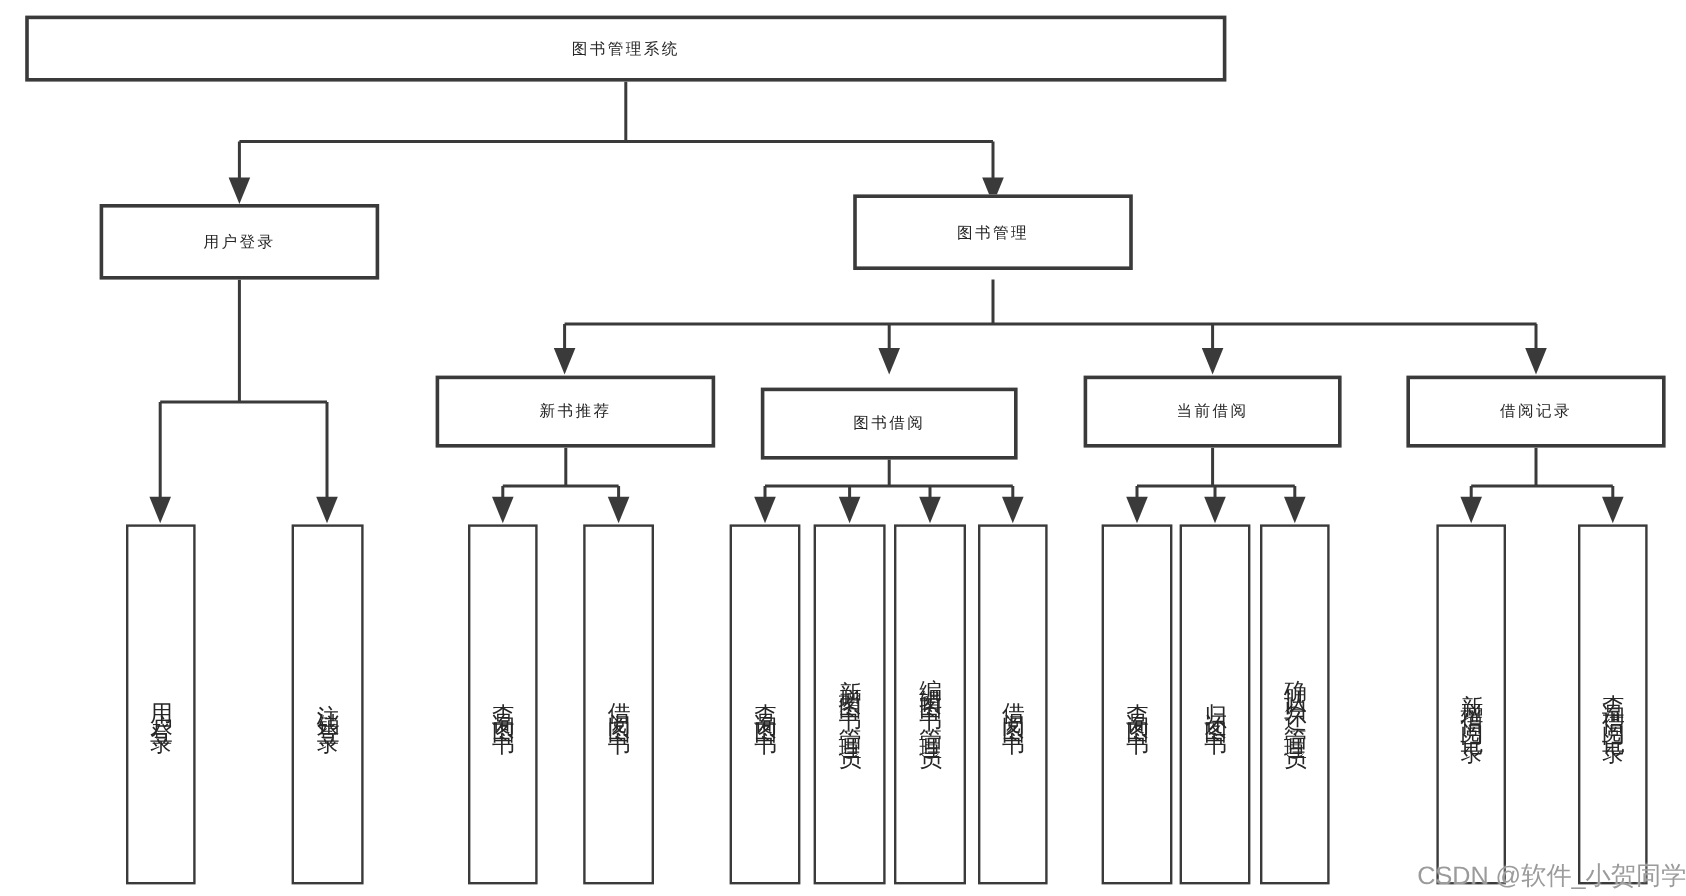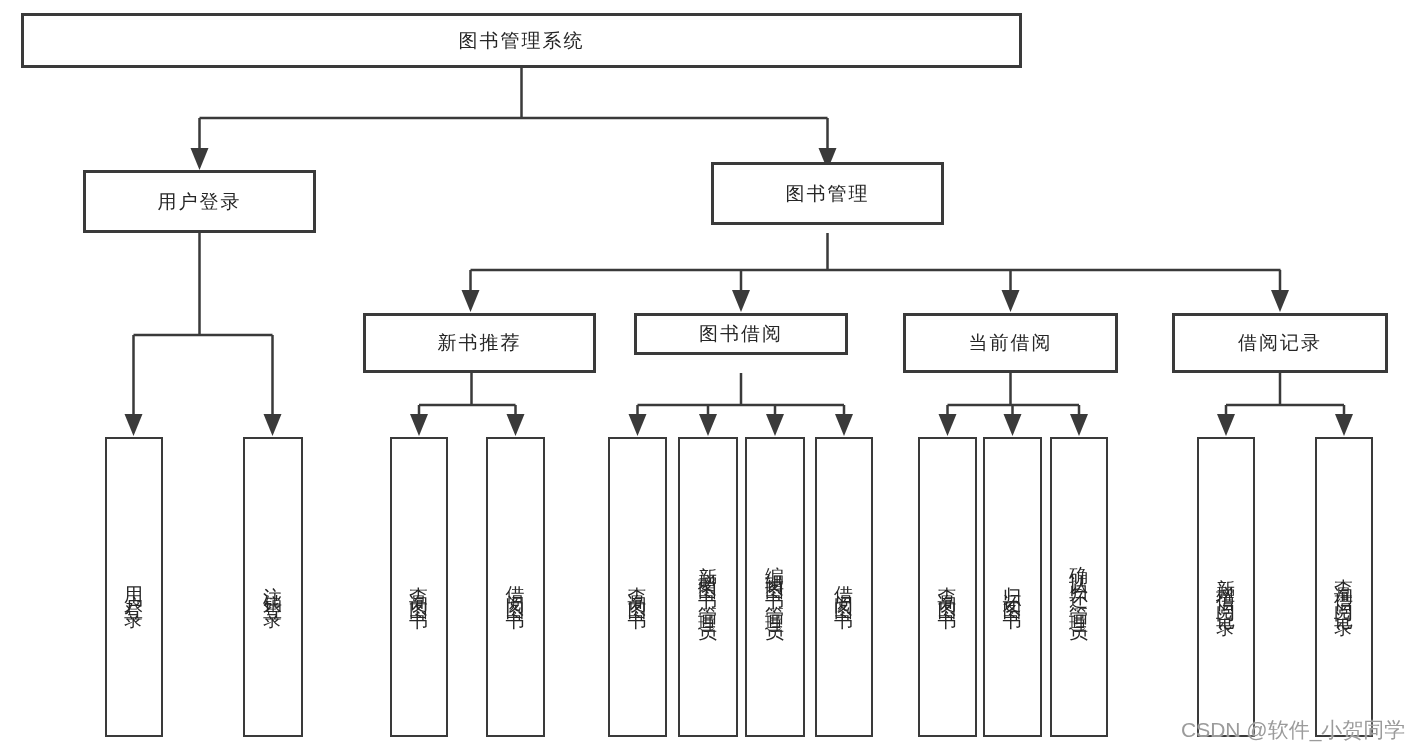--- a/index.html
+++ b/index.html
@@ -20,21 +20,21 @@
     position: absolute;
     background: #ffffff;
     border: 3px solid #3a3a3a;
     box-sizing: border-box;
     display: flex;
     align-items: center;
     justify-content: center;
     color: #262626;
   }
   .node.h span {
-    font-size: 19px;
+    font-size: 13px;
     letter-spacing: 2px;
     white-space: nowrap;
   }
   .node.v { border-width: 2px; }
   .node.v span {
     writing-mode: vertical-rl;
     text-orientation: mixed;
     font-size: 19px;
     letter-spacing: 8px;
     line-height: 1;
@@ -111,21 +111,21 @@
   <div class="node h" style="left:83px;top:170px;width:233px;height:63px">
     <span>用户登录</span>
   </div>
   <div class="node h" style="left:711px;top:162px;width:233px;height:63px">
     <span>图书管理</span>
   </div>
 
   <div class="node h" style="left:363px;top:313px;width:233px;height:60px">
     <span>新书推荐</span>
   </div>
-  <div class="node h" style="left:634px;top:313px;width:214px;height:42px">
+  <div class="node h" style="left:634px;top:323px;width:214px;height:60px">
     <span>图书借阅</span>
   </div>
   <div class="node h" style="left:903px;top:313px;width:215px;height:60px">
     <span>当前借阅</span>
   </div>
   <div class="node h" style="left:1172px;top:313px;width:216px;height:60px">
     <span>借阅记录</span>
   </div>
 
   <div class="node v" style="left:105px;top:437px;width:58px;height:300px">

